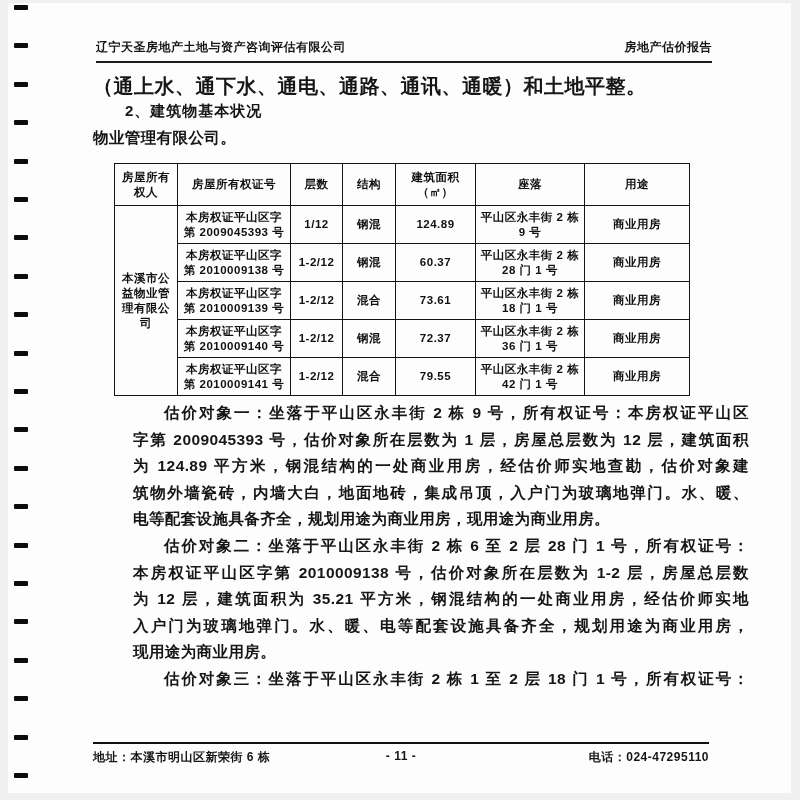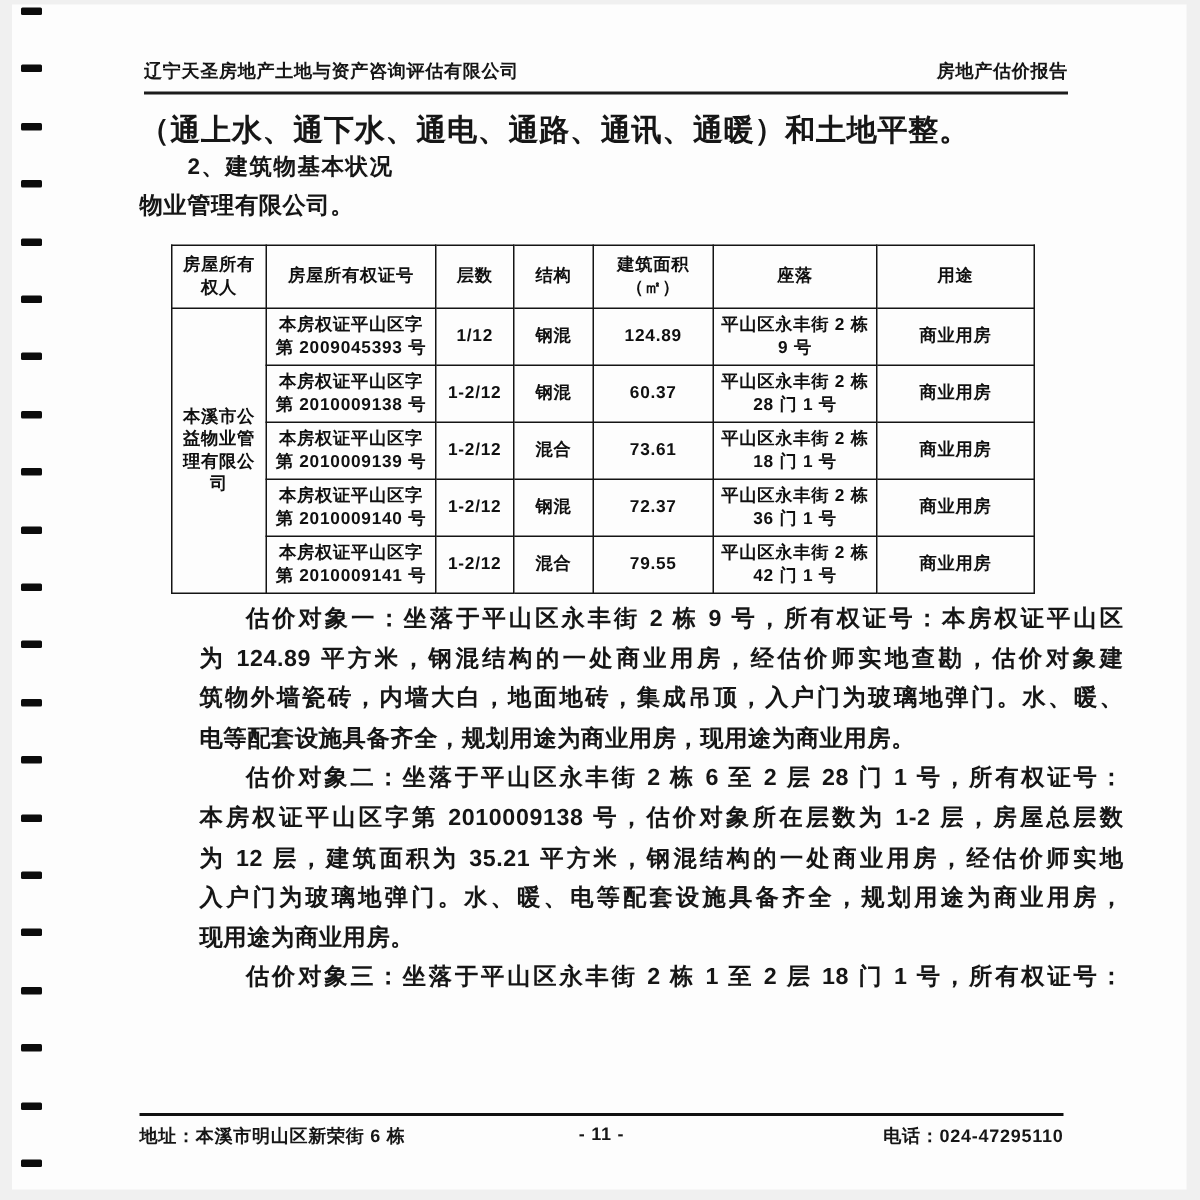--- a/index.html
+++ b/index.html
@@ -189,20 +189,21 @@
         <td>平山区永丰街 2 栋
 42 门 1 号</td>
         <td>商业用房</td>
       </tr>
     </tbody>
       </table>
   </div>
 
   <div class="paras">
     <div class="tline indent">估价对象一：坐落于平山区永丰街 2 栋 9 号，所有权证号：本房权证平山区</div>
+    <div class="tline">字第 2009045393 号，估价对象所在层数为 1 层，房屋总层数为 12 层，建筑面积</div>
     <div class="tline">为 124.89 平方米，钢混结构的一处商业用房，经估价师实地查勘，估价对象建</div>
     <div class="tline">筑物外墙瓷砖，内墙大白，地面地砖，集成吊顶，入户门为玻璃地弹门。水、暖、</div>
     <div class="tline plain">电等配套设施具备齐全，规划用途为商业用房，现用途为商业用房。</div>
     <div class="tline indent">估价对象二：坐落于平山区永丰街 2 栋 6 至 2 层 28 门 1 号，所有权证号：</div>
     <div class="tline">本房权证平山区字第 2010009138 号，估价对象所在层数为 1-2 层，房屋总层数</div>
     <div class="tline">为 12 层，建筑面积为 35.21 平方米，钢混结构的一处商业用房，经估价师实地</div>
     <div class="tline">入户门为玻璃地弹门。水、暖、电等配套设施具备齐全，规划用途为商业用房，</div>
     <div class="tline plain">现用途为商业用房。</div>
     <div class="tline indent">估价对象三：坐落于平山区永丰街 2 栋 1 至 2 层 18 门 1 号，所有权证号：</div>
   </div>

